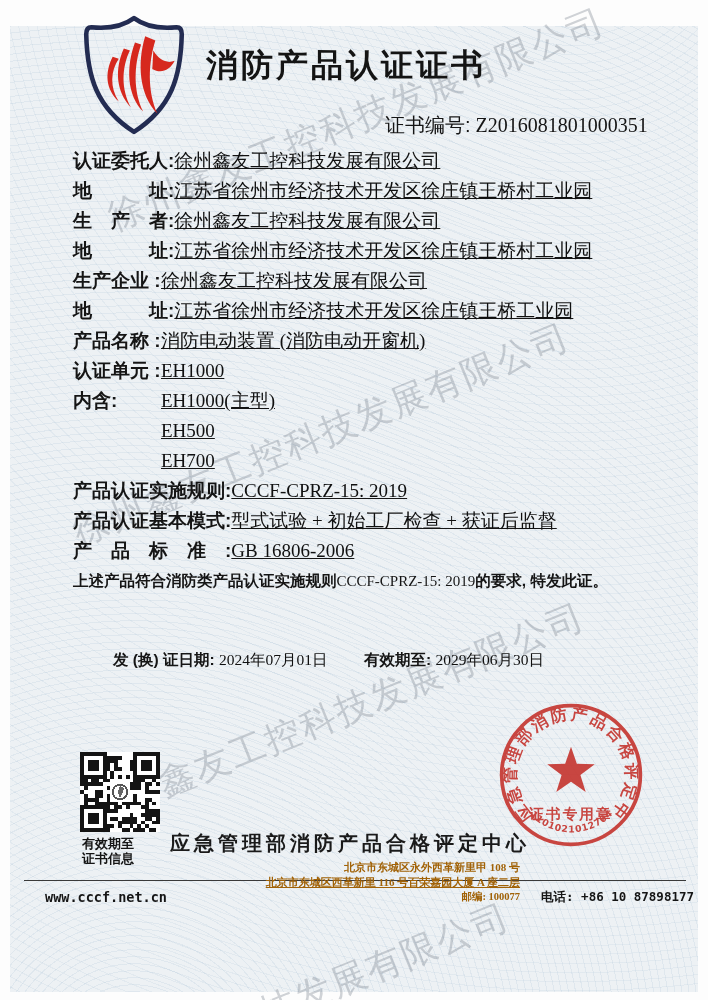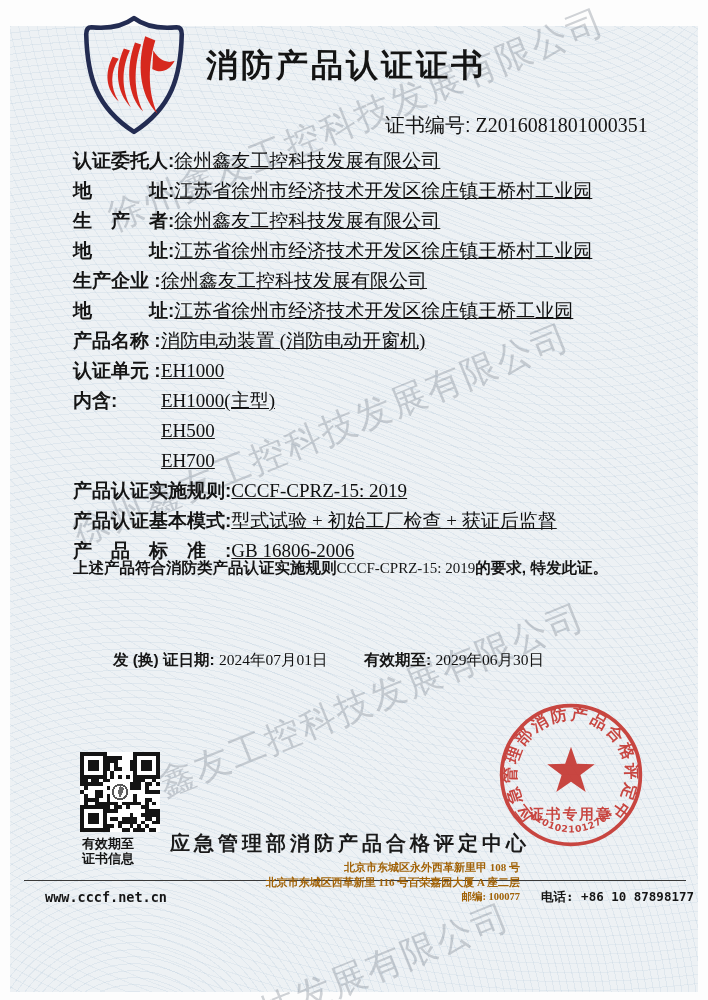--- a/index.html
+++ b/index.html
@@ -17,21 +17,21 @@
   .logo{position:absolute;left:78px;top:14px;}
   .title{position:absolute;left:206px;top:44px;font-family:"Liberation Serif",serif;
          font-size:32px;font-weight:bold;letter-spacing:3px;color:#141414;}
   .certno{position:absolute;left:385px;top:112px;font-size:20px;font-family:"Liberation Serif",serif;}
   .certno .cl{font-family:"Liberation Sans",sans-serif;}
   .rows{position:absolute;left:73px;top:140px;width:600px;}
   .row{height:30px;line-height:42px;font-size:19px;white-space:nowrap;text-decoration:underline;}
   .lbl{display:inline-block;min-width:88px;font-weight:bold;font-family:"Liberation Sans",sans-serif;}
   .rows .row:nth-child(9) .lbl{padding-right:4px;min-width:84px;}
   .val{font-family:"Liberation Serif",serif;color:#101010;}
-  .statement{position:absolute;left:73px;top:550px;width:545px;line-height:36px;font-size:15.5px;}
+  .statement{position:absolute;left:73px;top:572px;width:545px;line-height:18px;font-size:15.5px;}
   .statement .b{font-weight:bold;}
   .statement .s{font-family:"Liberation Serif",serif;font-weight:normal;font-size:15px;}
   .first-issue{position:absolute;left:212px;top:614px;height:30px;line-height:30px;font-size:15.5px;}
   .reissue{position:absolute;left:73px;top:645px;height:30px;line-height:30px;font-size:15.5px;margin-left:40px;}
   .blbl{font-weight:bold;}
   .dval{font-family:"Liberation Serif",serif;font-weight:normal;}
   .gap{display:inline-block;width:28px;}
   .verify{position:absolute;left:0;top:670px;width:100%;text-align:center;
           font-family:"Liberation Serif",serif;font-size:14px;line-height:20.5px;color:#131313;}
   .qr-wrap{position:absolute;left:70px;top:752px;width:100px;text-align:left;}
@@ -40,21 +40,21 @@
           font-family:"Liberation Sans",sans-serif;}
   .authority{position:absolute;left:170px;top:830px;font-family:"Liberation Serif",serif;
              font-size:20px;letter-spacing:4px;font-weight:bold;color:#1a1a1a;}
   .seal{position:absolute;left:498px;top:702px;opacity:.9;}
   .rule{position:absolute;left:24px;right:22px;top:880px;border-top:1.5px solid #3a3a3a;}
   .footer-url{position:absolute;left:45px;top:889px;font-family:"DejaVu Sans Mono",monospace;
               font-size:13.5px;font-weight:bold;}
   .footer-center{position:absolute;left:170px;top:860px;width:350px;text-align:right;
                  font-family:"Liberation Serif",serif;font-weight:bold;color:#a16207;}
   .addr1{font-size:11px;line-height:15px;}
-  .addr2{font-size:11px;line-height:15px;}
+  .addr2{font-size:11px;line-height:15px;text-decoration:underline;}
   .postcode{font-size:10.5px;line-height:14px;}
   .footer-phone{position:absolute;right:14px;top:889px;font-family:"DejaVu Sans Mono",monospace;
                 font-size:12.5px;font-weight:bold;}
 </style>
 </head>
 <body>
 
 <div class="page">
   <div class="cert"></div>
 

